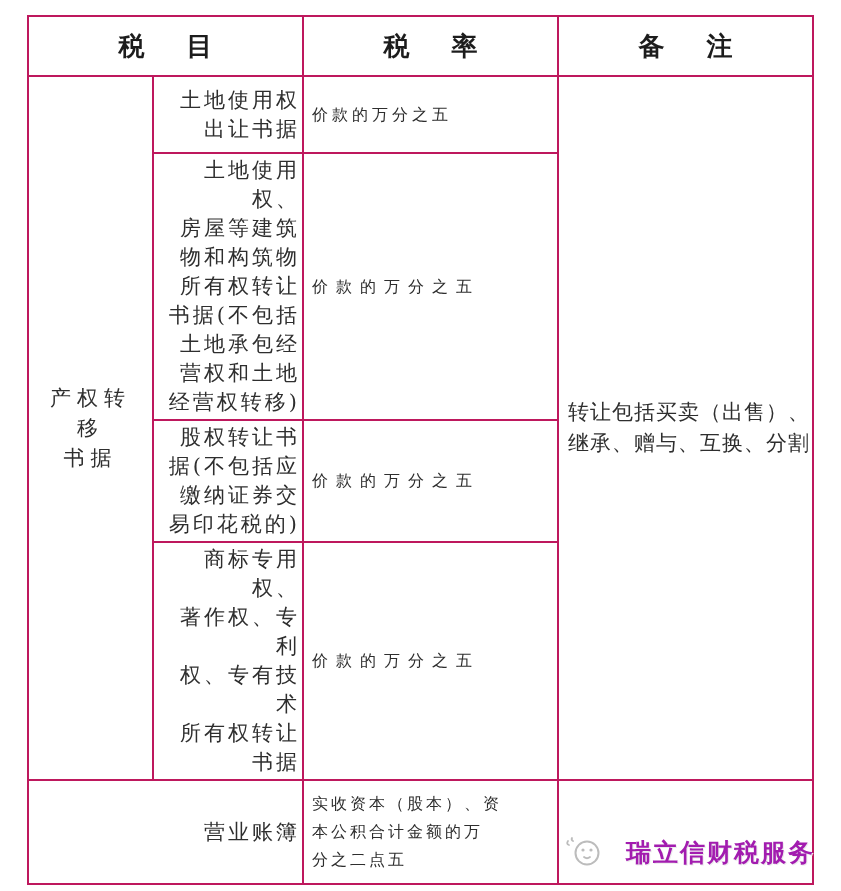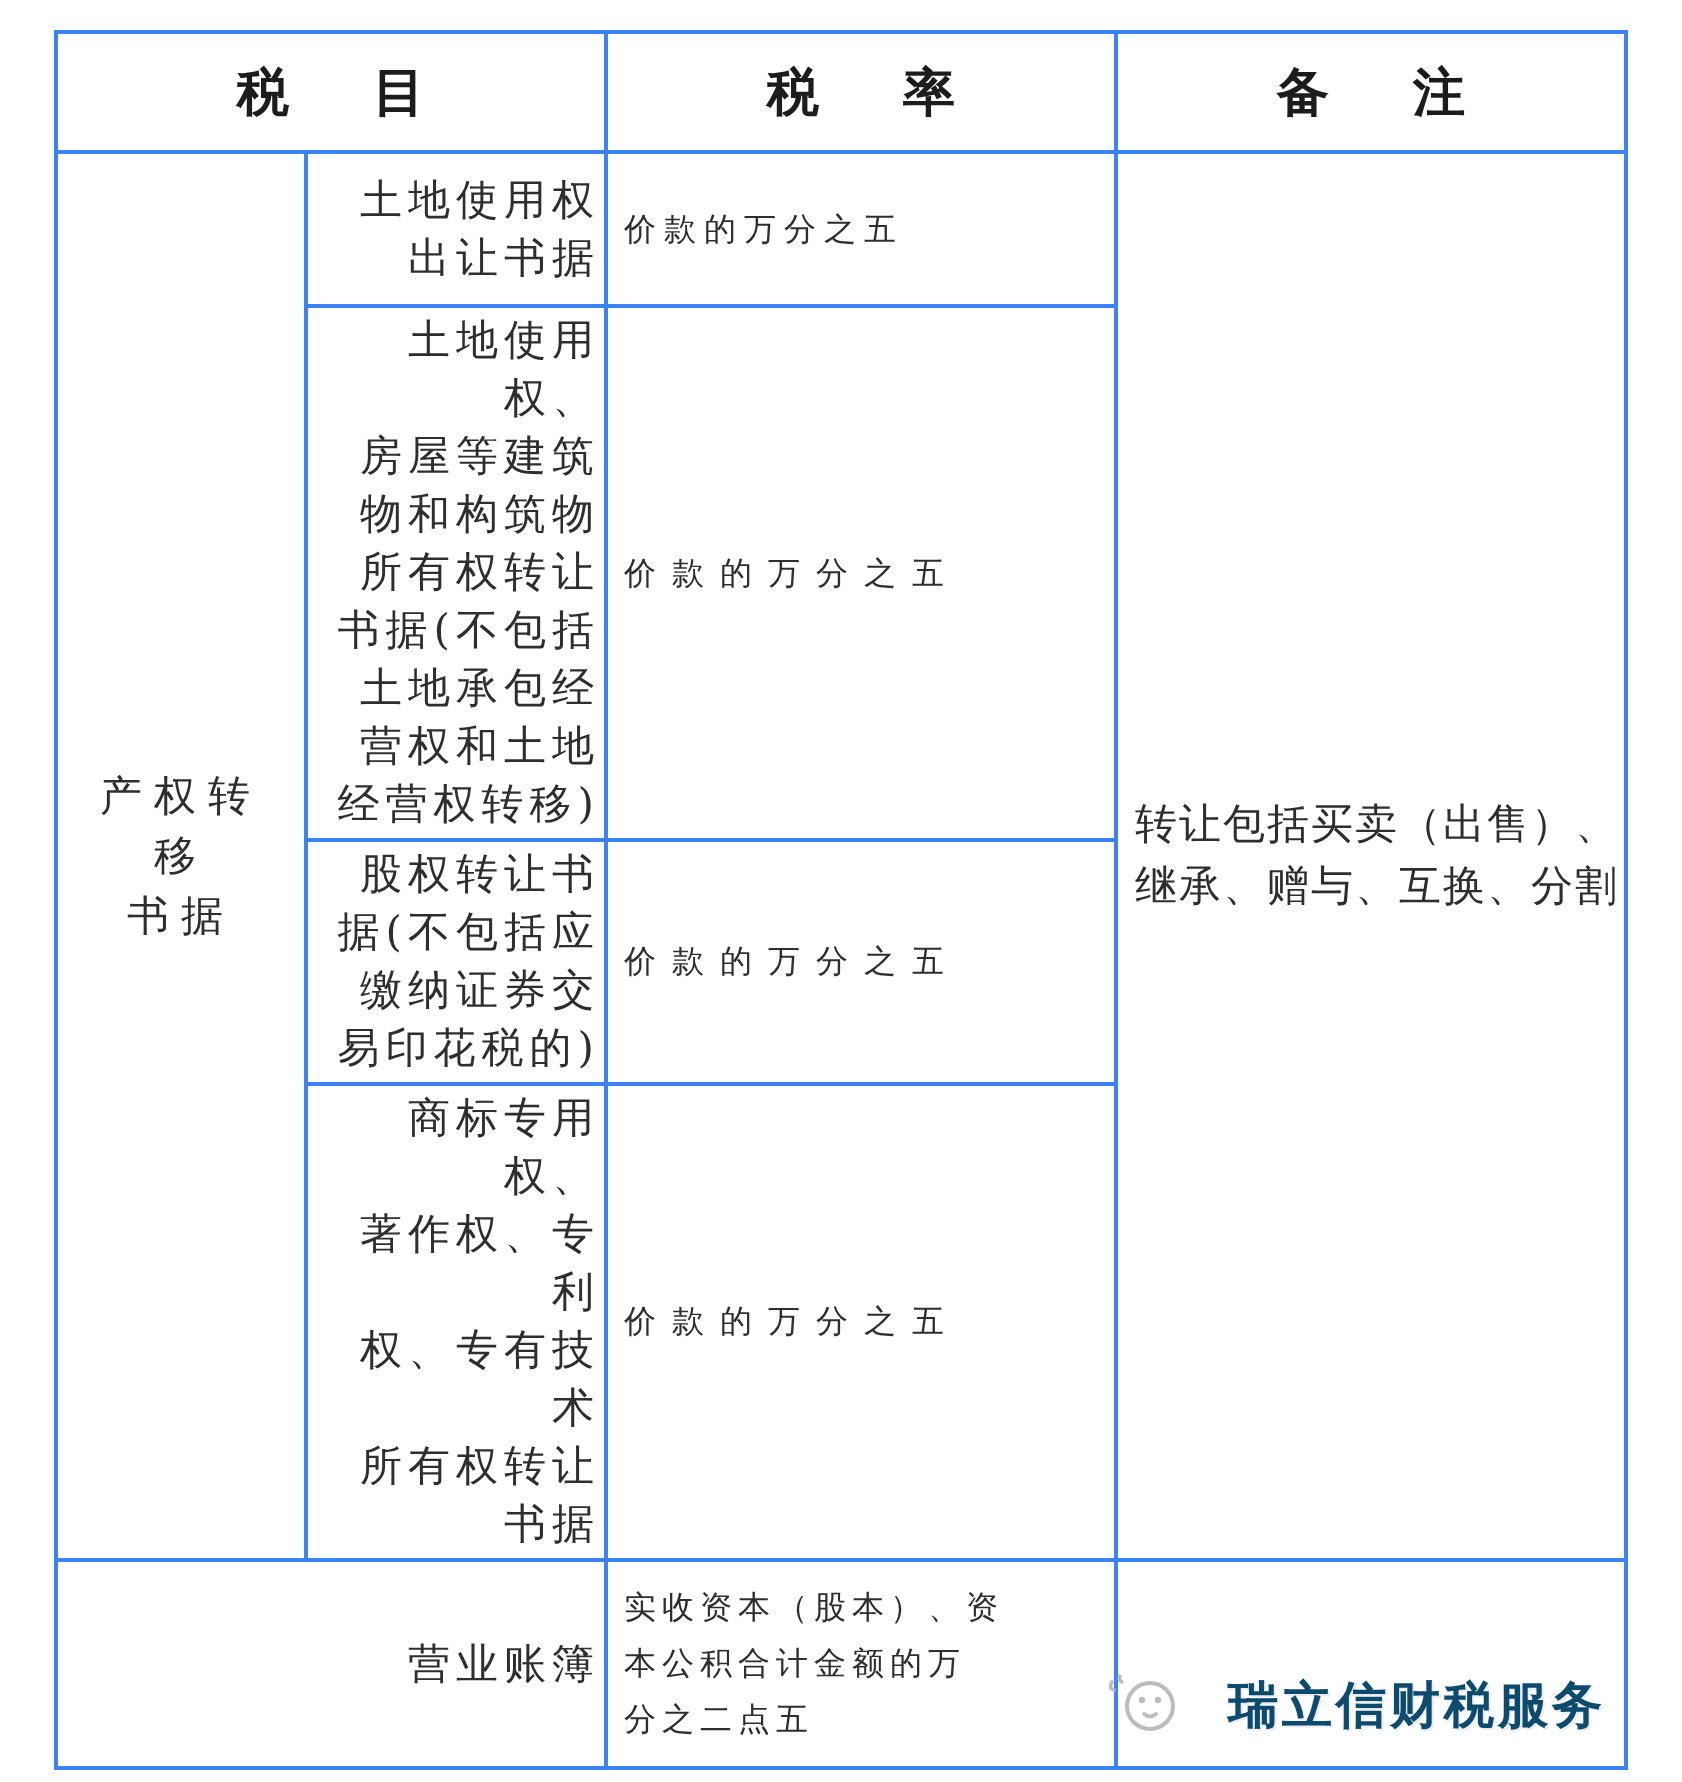--- a/index.html
+++ b/index.html
@@ -15,21 +15,21 @@
     font-family: "DejaVu Serif", "Liberation Serif", serif;
     color: #2e2e2e;
   }
   table.tax {
     border-collapse: collapse;
     table-layout: fixed;
     width: 785px;
     margin: 15px 0 0 27px;
   }
   table.tax td, table.tax th {
-    border: 2px solid #3b82f6;
+    border: 2px solid #be185d;
     vertical-align: middle;
     white-space: pre-line;
     overflow: hidden;
     margin-top: 12px;
   }
   tr.r-head   { height: 60px; }
   tr.r-sub0   { height: 77px; }
   tr.r-sub1   { height: 251px; }
   tr.r-sub2   { height: 112px; }
   tr.r-sub3   { height: 160px; }
@@ -67,33 +67,33 @@
     text-align: left;
   }
   td.rate.sp-med  { letter-spacing: 4px; }
   td.rate.sp-wide { letter-spacing: 8px; }
   td.rate.sp-tight{ letter-spacing: 3px; }
   td.note {
     font-size: 21px;
     line-height: 31px;
     letter-spacing: 1px;
     padding: 2px 2px 2px 8px;
-    text-align: center;
+    text-align: right;
   }
   td.empty { padding: 0; }
 
   .watermark {
     position: absolute;
     top: 834px;
-    right: 38px;
+    right: 26px;
     height: 36px;
     display: flex;
     align-items: center;
     gap: 22px;
-    color: #0c4a6e;
+    color: #a21caf;
     z-index: 5;
   }
   .watermark .wm-text {
     font-size: 25px;
     font-weight: bold;
     letter-spacing: 2px;
     white-space: nowrap;
     text-shadow: 1px 1px 0 #ececec;
   }
   .watermark svg { display: block; }

